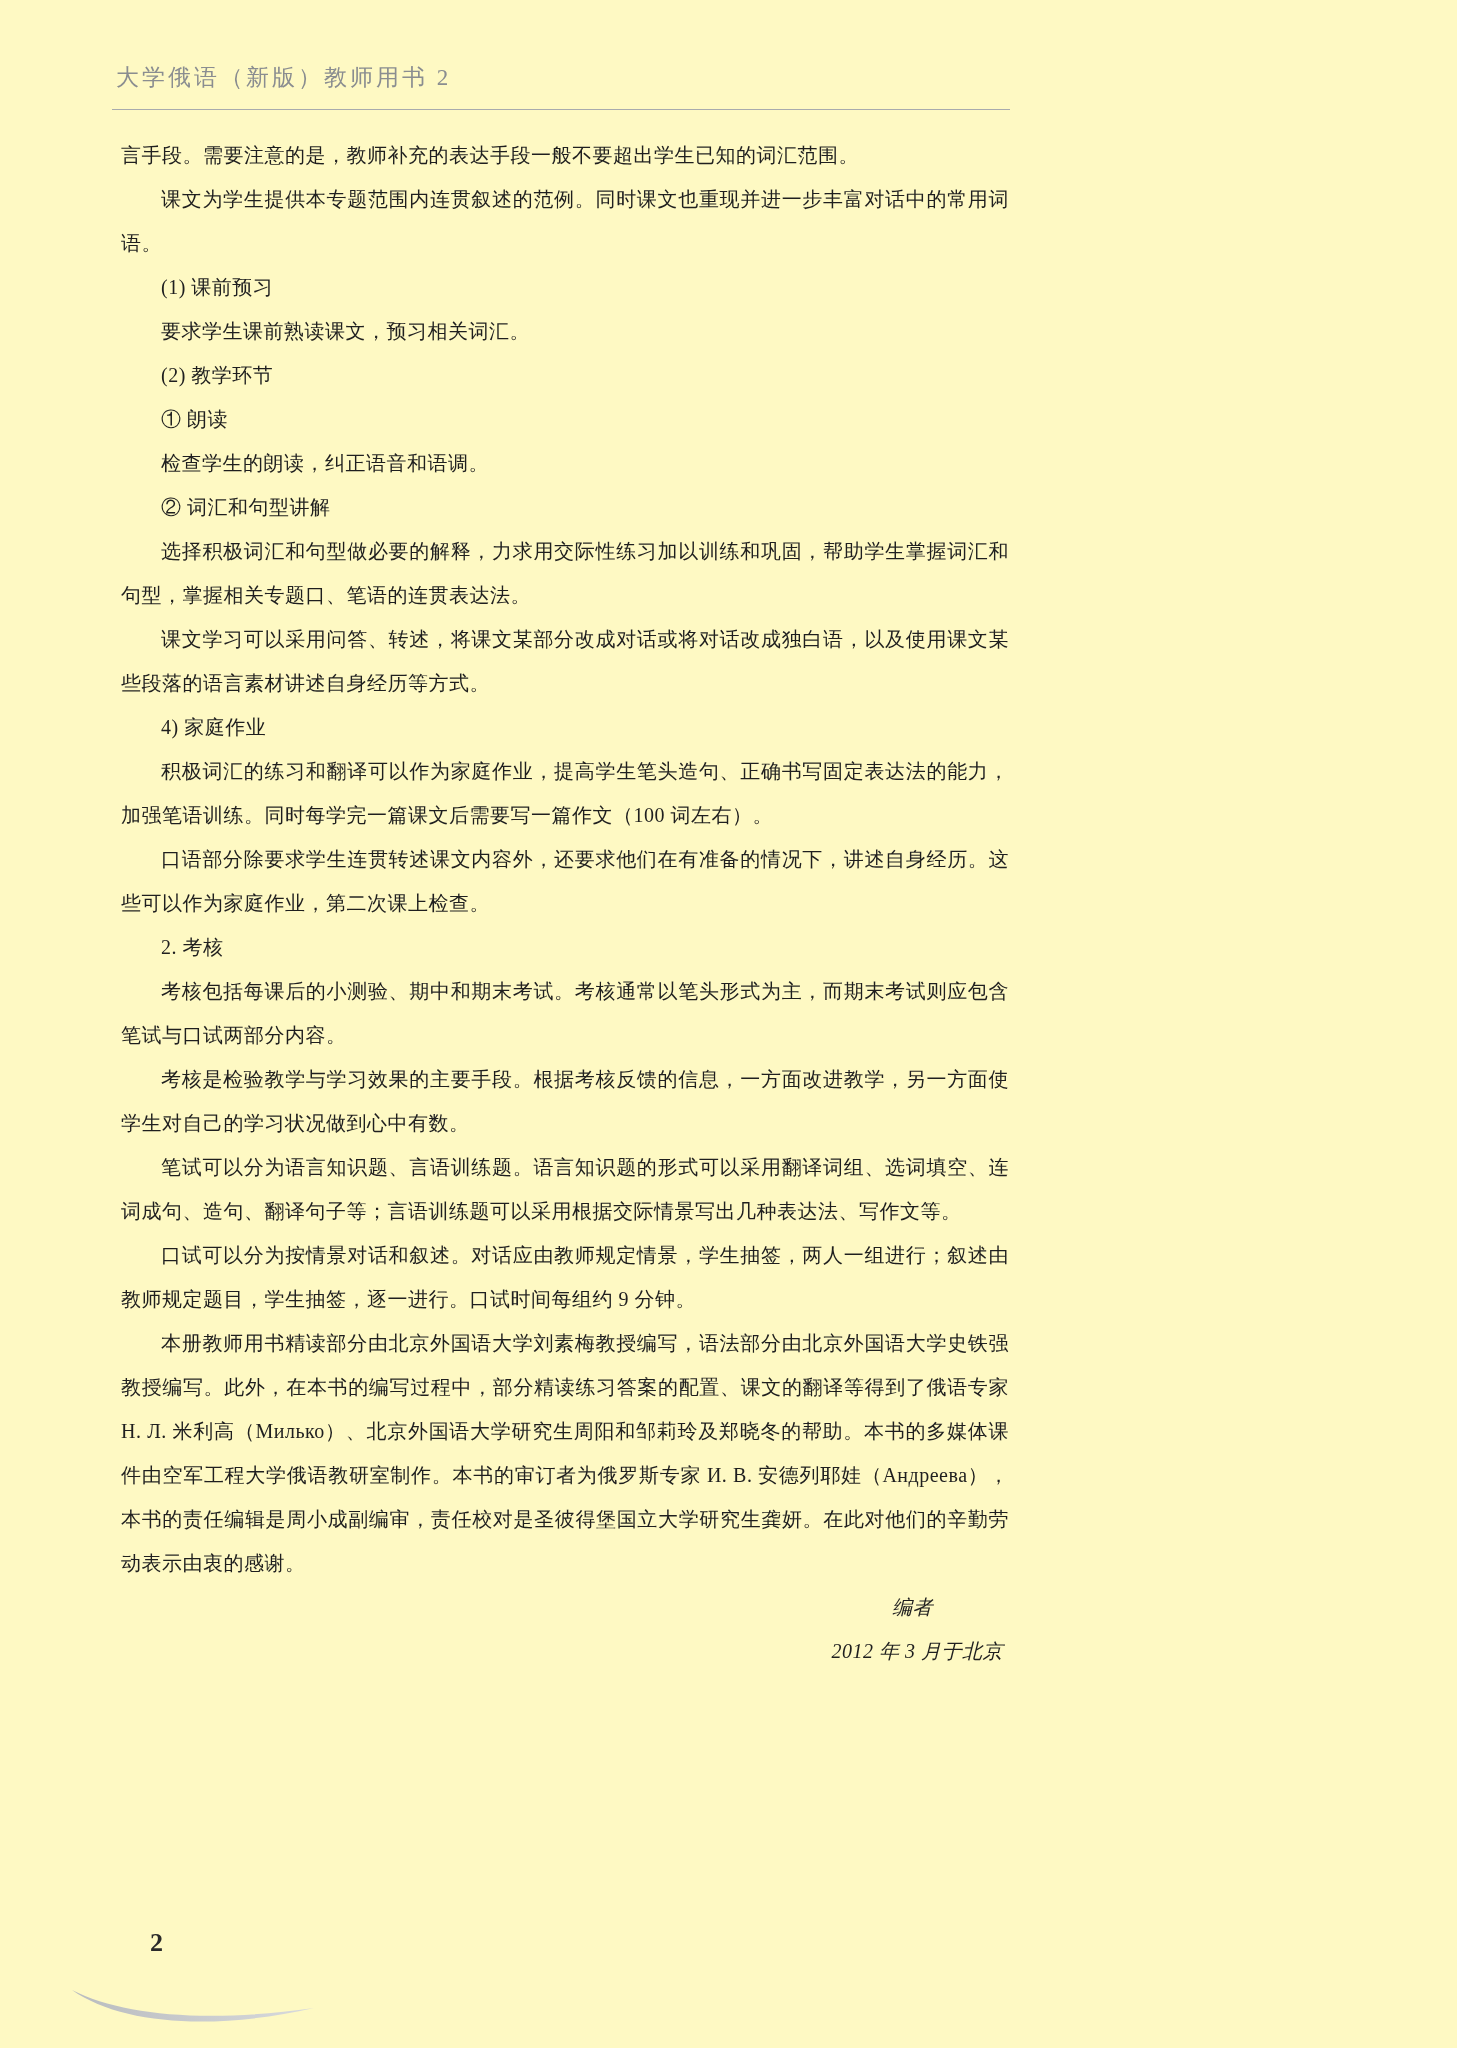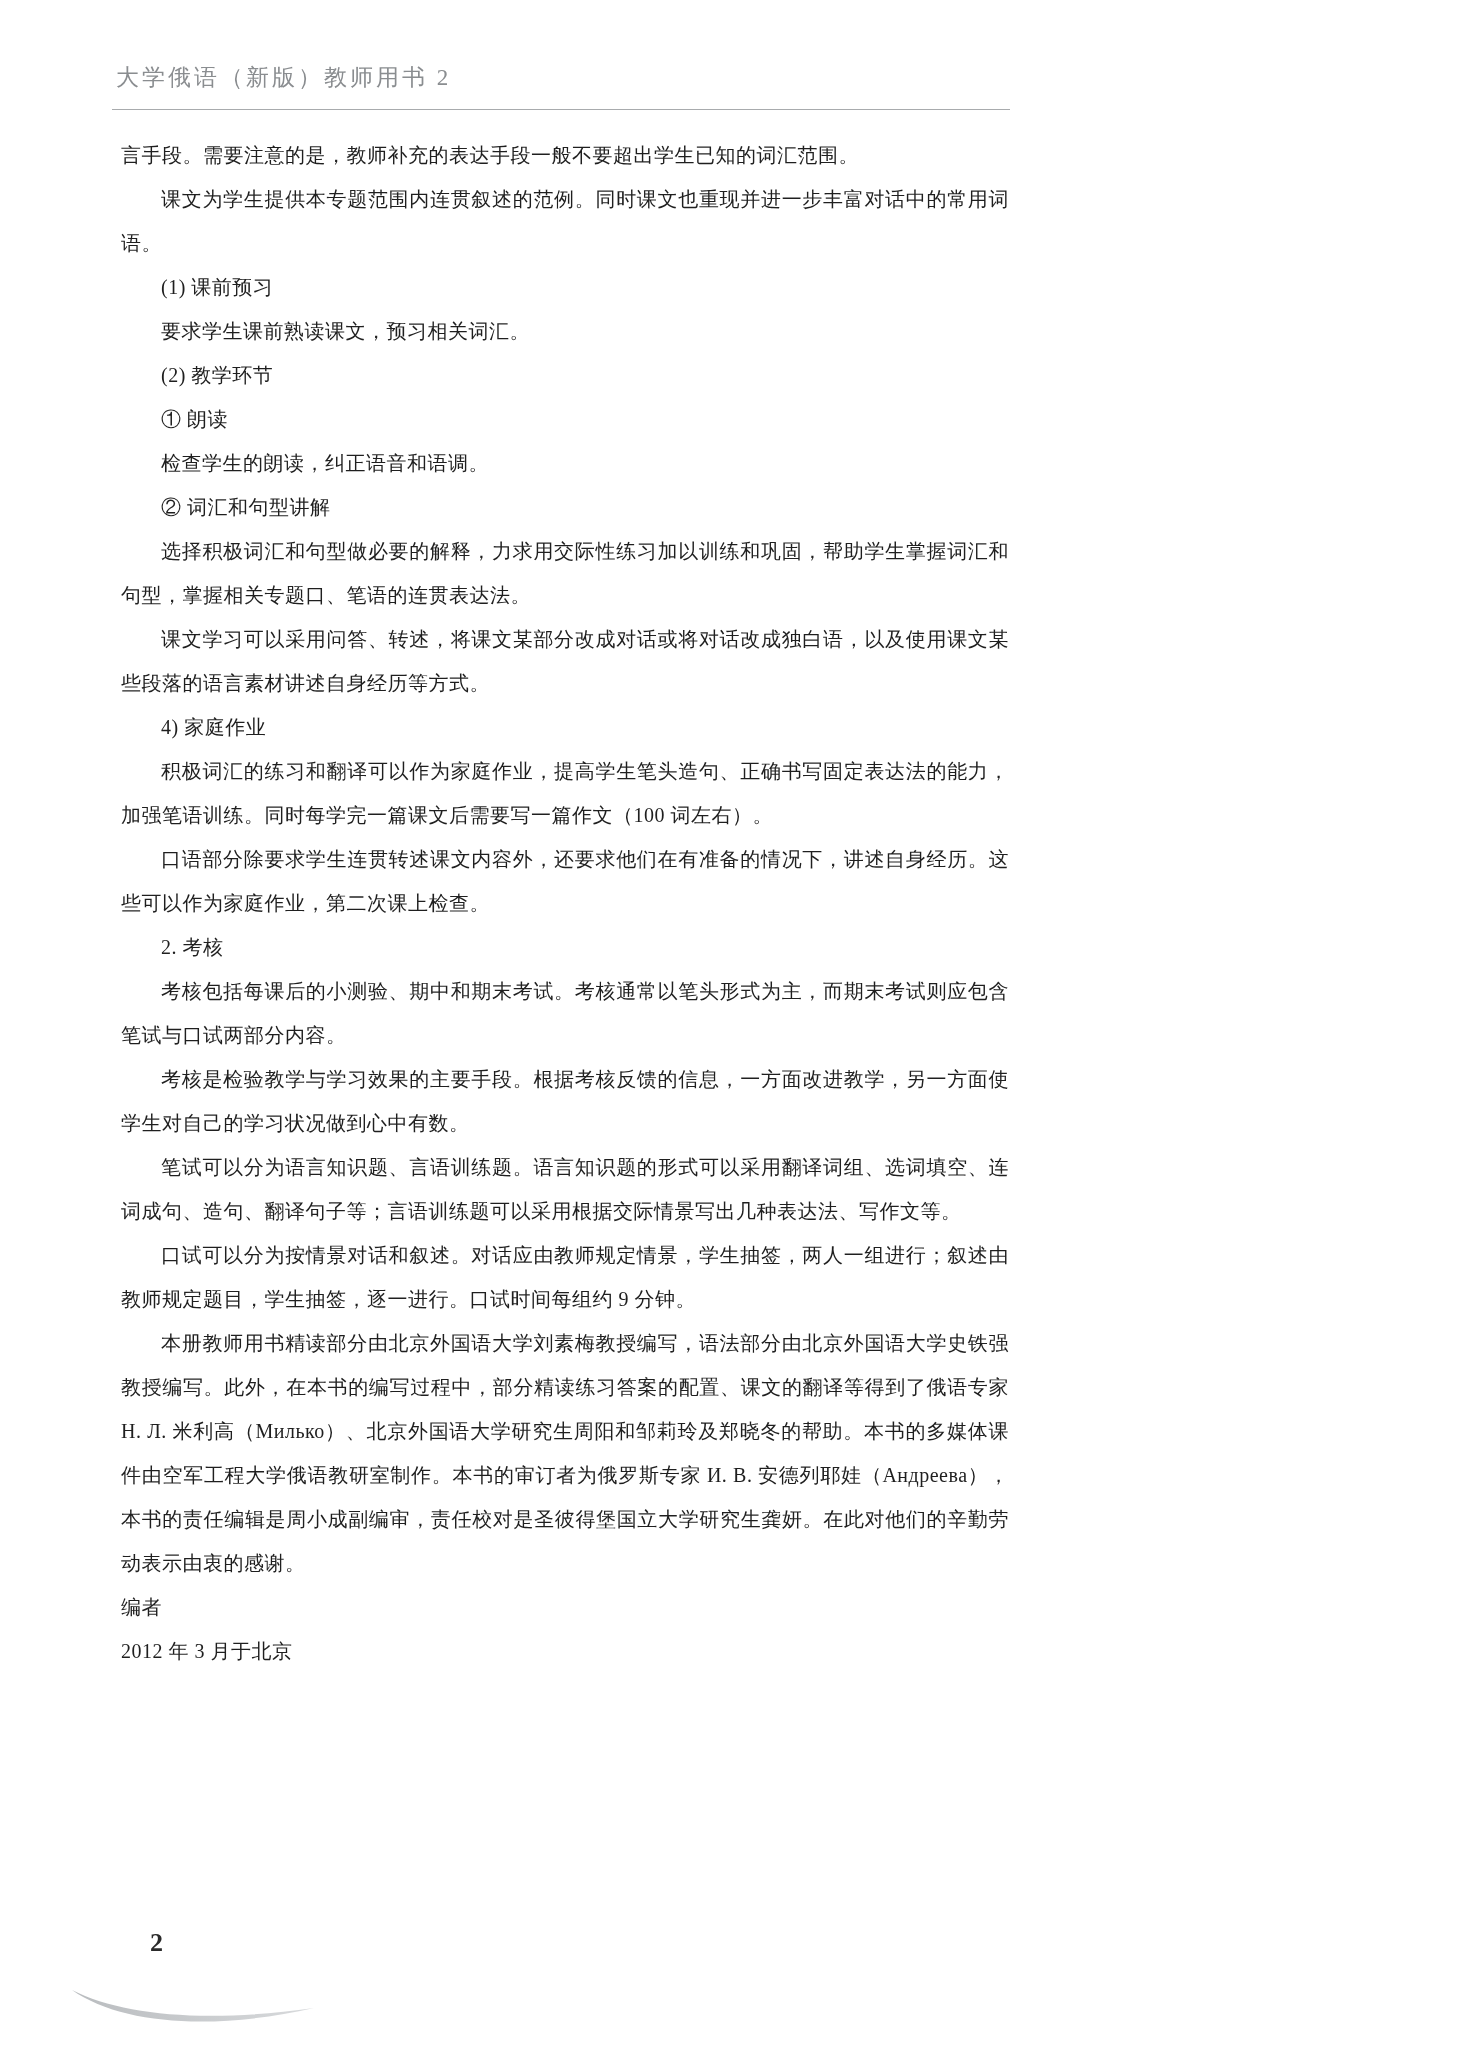--- a/index.html
+++ b/index.html
@@ -5,21 +5,21 @@
   html, body {
     margin: 0;
     padding: 0;
     background: #d9d9d9;
   }
   .page {
     position: relative;
     width: 1457px;
     height: 2048px;
     margin: 0 auto;
-    background: #ffffff;
+    background: #fef9c3;
     font-family: "Liberation Serif", "DejaVu Serif", serif;
     color: #1f1f1f;
     overflow: hidden;
   }
   
   .running-head {
     position: absolute;
     top: 62px;
     left: 116px;
     font-size: 23px;
@@ -46,21 +46,23 @@
     letter-spacing: 0.5px;
   }
   .content p {
     margin: 0;
     text-indent: 2em;
   }
   .content p.no-indent {
     text-indent: 0;
   }
   .content p.sig {
+    text-align: right;
     text-indent: 0;
+    font-style: italic;
   }
   .content p.sig-author {
     padding-right: 76px;
   }
   .content p.sig-date {
     padding-right: 6px;
   }
   
   .page-number {
     position: absolute;

